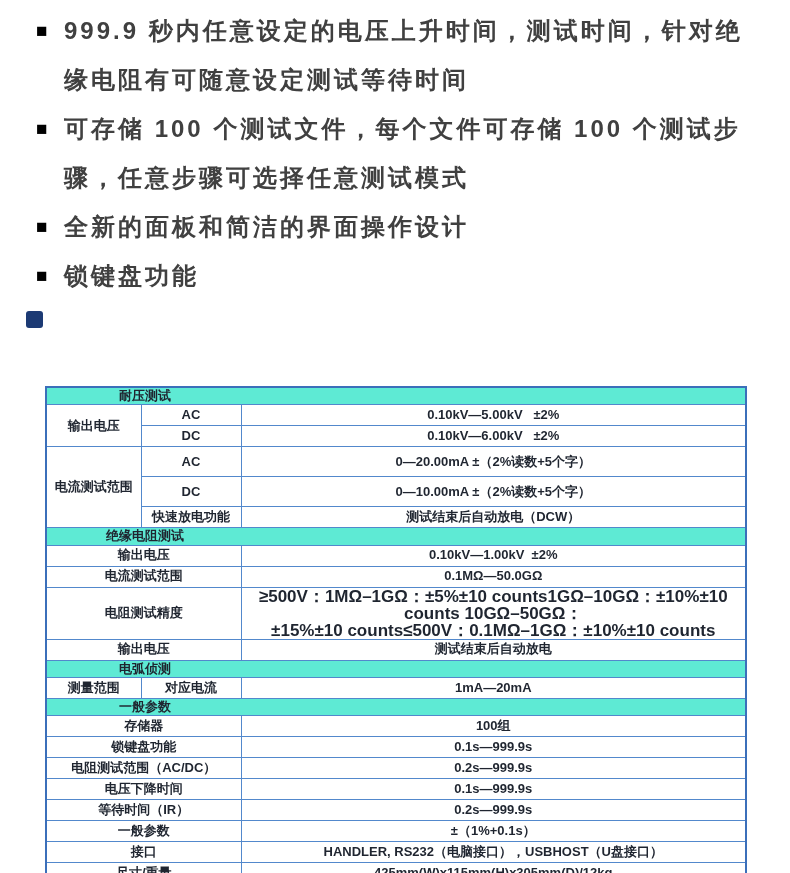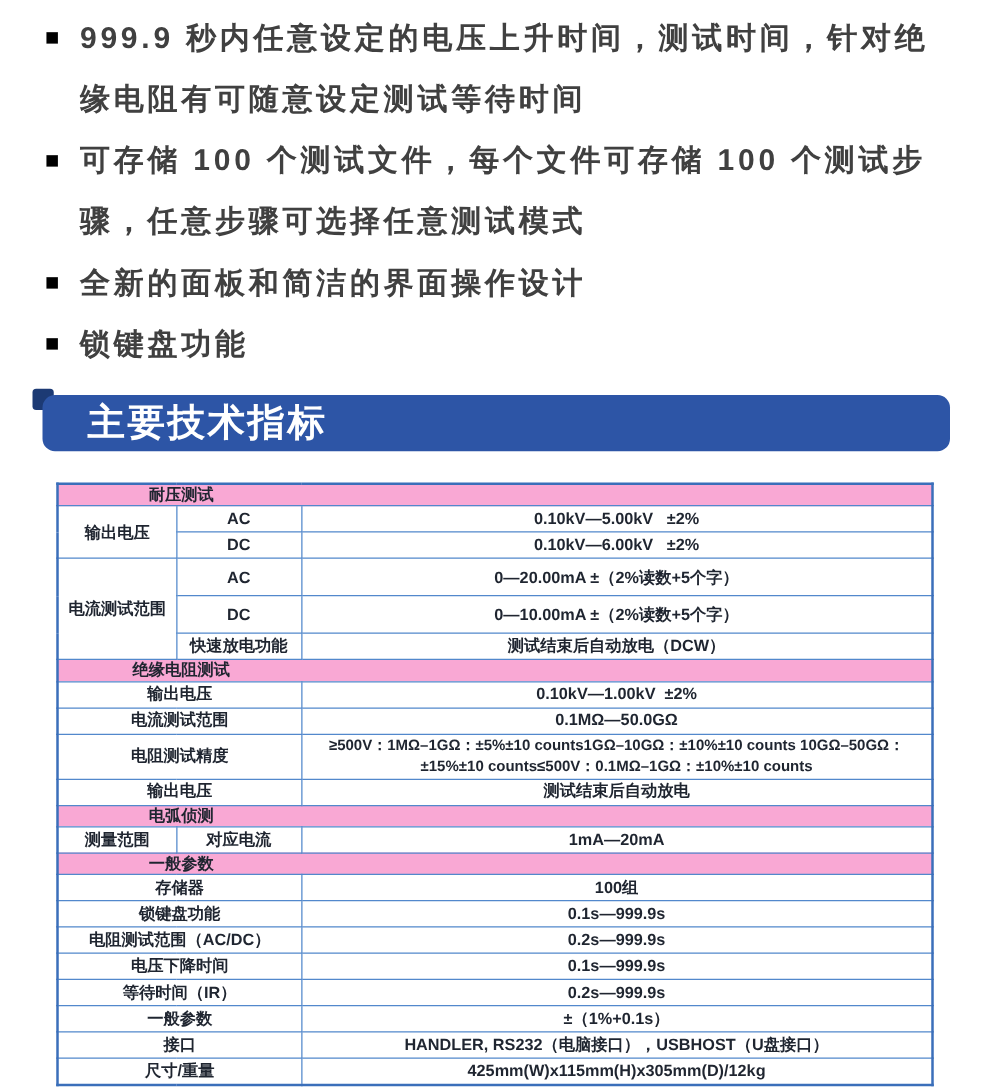--- a/index.html
+++ b/index.html
@@ -51,27 +51,27 @@
   .spec-table td{
     border:1px solid #5288CC;
     text-align:center;vertical-align:middle;
     padding:0 4px;line-height:1.25;
   }
   tr.r-section{height:17px;}
   tr.r-norm{height:21px;}
   tr.r-tall{height:30px;}
   tr.r-xtall{height:36px;}
   td.section-cell{
-    background:#f9a8d4;text-align:left;padding:0;
+    background:#5eead4;text-align:left;padding:0;
   }
   td.section-cell .section-label{
     display:inline-block;width:196px;text-align:center;
   }
   td.val-cell{white-space:pre-line;}
-  td.val-cell.small{font-size:12px;line-height:17px;margin-top:13px;}
+  td.val-cell.small{font-size:17px;line-height:17px;margin-top:13px;}
 </style>
 </head>
 <body>
 
 <div class="page">
 
   <ul class="features">
     <li>
       <span class="feat-bullet">■</span>
       <span class="feat-text">999.9 秒内任意设定的电压上升时间，测试时间，针对绝
@@ -86,23 +86,20 @@
       <span class="feat-bullet">■</span>
       <span class="feat-text">全新的面板和简洁的界面操作设计</span>
     </li>
     <li>
       <span class="feat-bullet">■</span>
       <span class="feat-text">锁键盘功能</span>
     </li>
   </ul>
 
   <div class="banner-tab"></div>
-  <div class="banner">
-    <span class="banner-title">主要技术指标</span>
-  </div>
 
   <table class="spec-table">
     <colgroup>
         <col style="width:95px">
         <col style="width:100px">
         <col style="width:505px">
       </colgroup>
     <tbody>
 
       <tr class="r-section">

